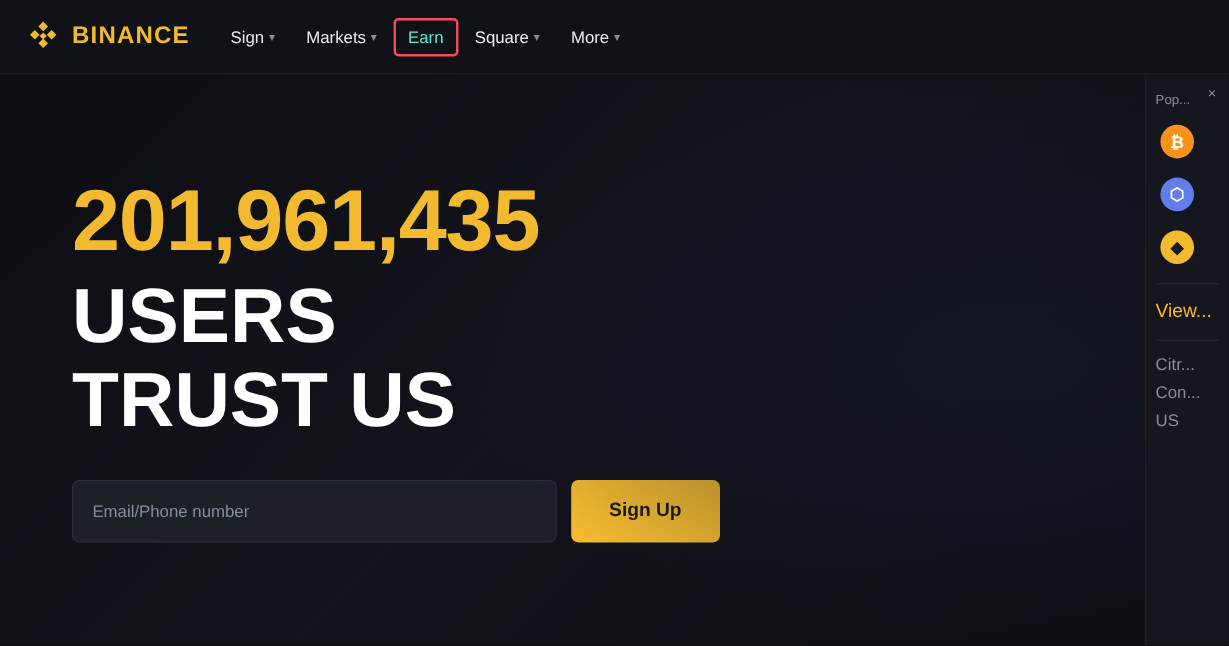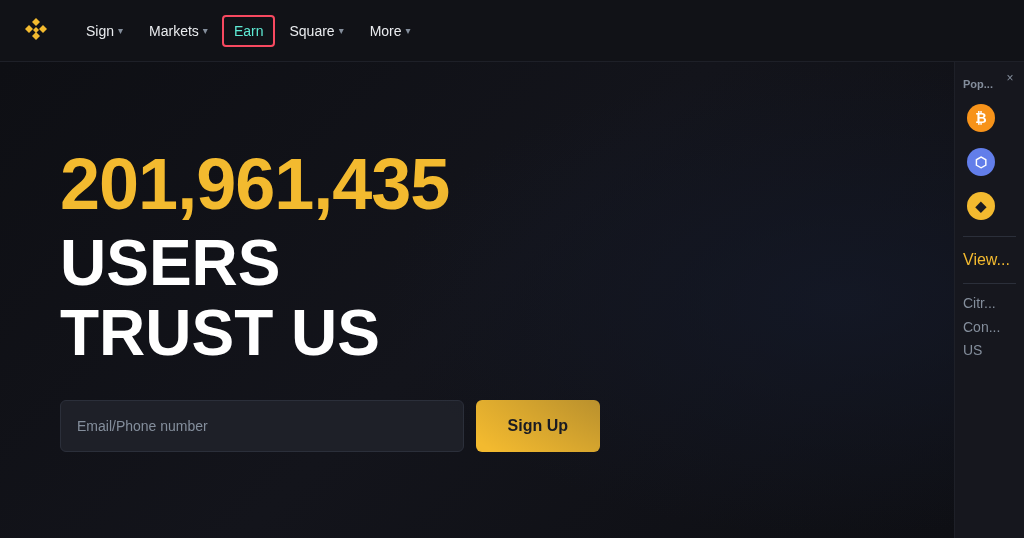--- a/index.html
+++ b/index.html
@@ -174,21 +174,20 @@
       overflow: hidden;
       position: relative;
     }
 
     .panel-label {
       font-size: 11px;
       color: #848e9c;
       text-align: left;
       padding: 4px 0;
       white-space: nowrap;
-      font-weight: bold;
     }
 
     .crypto-item {
       display: flex;
       align-items: center;
       gap: 6px;
       padding: 6px 4px;
       cursor: pointer;
       border-radius: 4px;
     }
@@ -249,20 +248,21 @@
 
 <nav class="navbar">
   <div class="logo-area">
     <svg class="logo-icon" viewBox="0 0 32 32" fill="none">
       <polygon points="16,3 20,7 16,11 12,7" fill="#f3ba2f"></polygon>
       <polygon points="9,10 13,14 9,18 5,14" fill="#f3ba2f"></polygon>
       <polygon points="23,10 27,14 23,18 19,14" fill="#f3ba2f"></polygon>
       <polygon points="16,17 20,21 16,25 12,21" fill="#f3ba2f"></polygon>
       <polygon points="16,12 19,15 16,18 13,15" fill="#f3ba2f"></polygon>
     </svg>
+    <span class="logo-text">BINANCE</span>
   </div>
 
   <div class="nav-items">
     <div class="nav-item">
       <span>Sign</span>
       <span class="chevron">▾</span>
     </div>
     <div class="nav-item">
       <span>Markets</span>
       <span class="chevron">▾</span>

